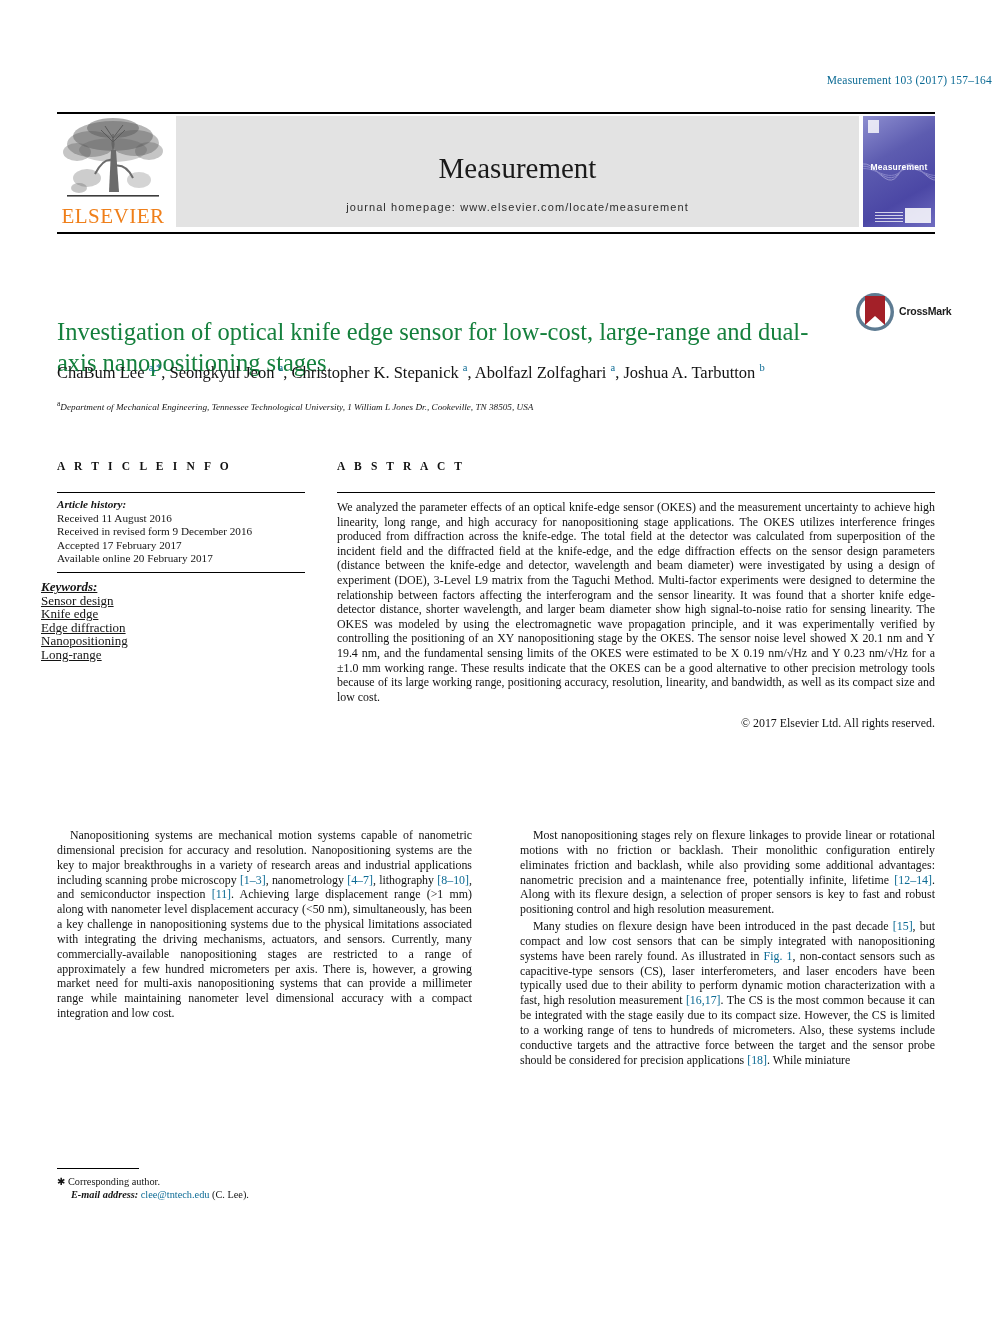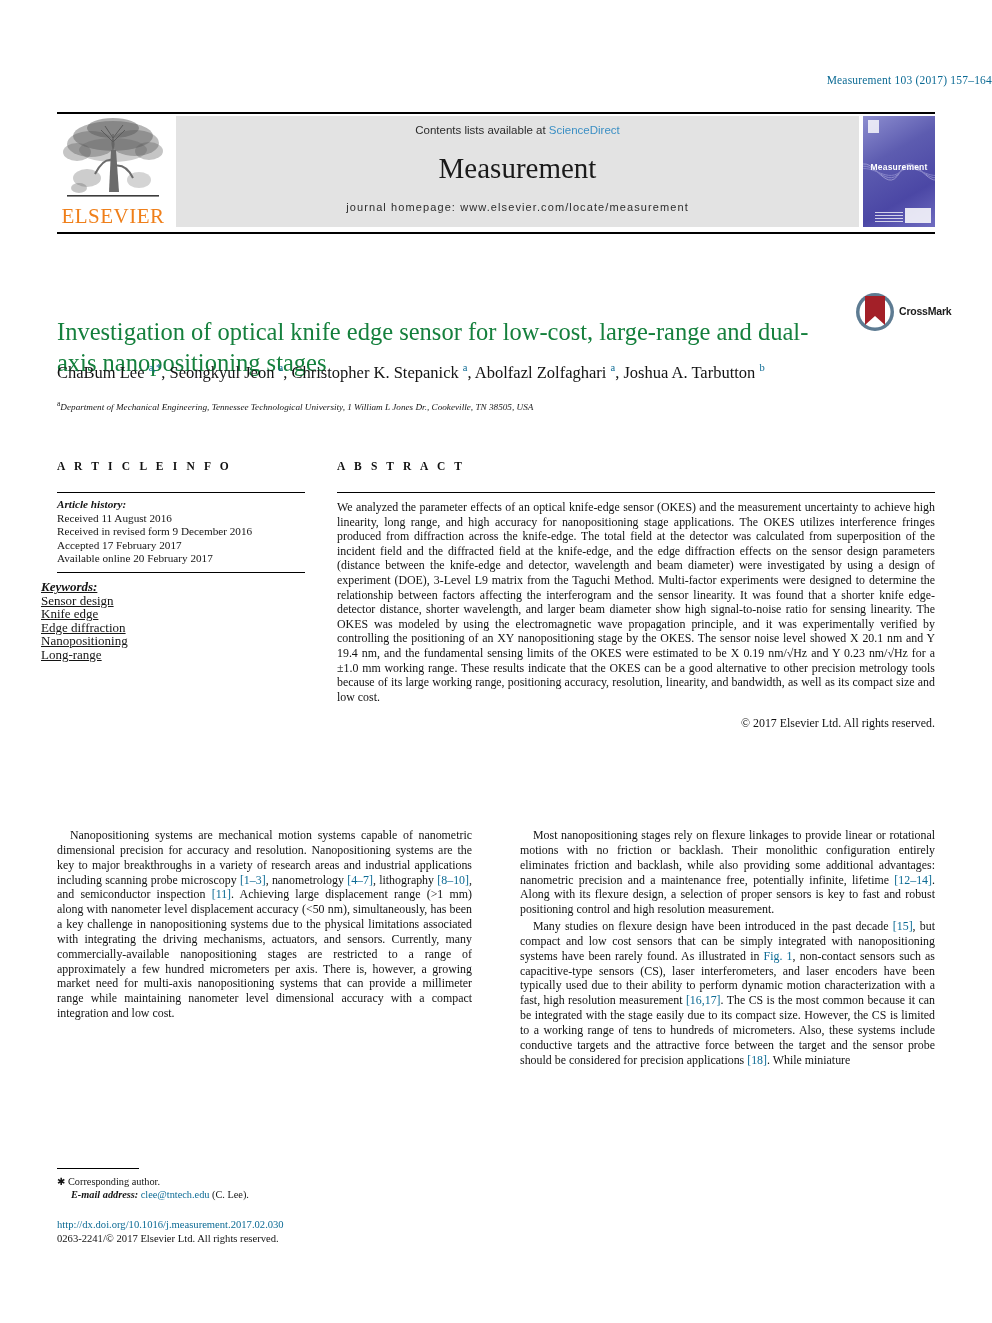--- a/index.html
+++ b/index.html
@@ -355,23 +355,20 @@
           <ellipse cx="26" cy="62" rx="14" ry="9" opacity="0.35"></ellipse>
           <ellipse cx="78" cy="64" rx="12" ry="8" opacity="0.3"></ellipse>
           <ellipse cx="18" cy="72" rx="8" ry="5" opacity="0.4"></ellipse>
         </g>
         <rect x="6" y="79" width="92" height="1.6" fill="#3c3c3c"></rect>
       </svg>
       <div class="elsevier-word">ELSEVIER</div>
     </div>
 
     <div class="grey-band">
-      <div class="contents-line">
-        <span>Contents lists available at </span><span class="sciencedirect">ScienceDirect</span>
-      </div>
       <div class="journal-name">Measurement</div>
       <div class="homepage-line">journal homepage: www.elsevier.com/locate/measurement</div>
     </div>
 
     <div class="cover-thumb">
       <div class="cover-topbox"></div>
       <svg class="cover-wave" viewBox="0 0 90 60">
         <path d="M0 30 C15 2 30 58 45 30 C60 2 75 58 90 30" stroke="#cfcdee" fill="none" stroke-width="1"></path>
         <path d="M0 30 C15 10 30 50 45 30 C60 10 75 50 90 30" stroke="#b9b7e4" fill="none" stroke-width="1"></path>
         <path d="M0 30 C15 18 30 42 45 30 C60 18 75 42 90 30" stroke="#a9a7dc" fill="none" stroke-width="1"></path>
@@ -451,18 +448,14 @@
       <span class="star">✱</span>
       <span>Corresponding author.</span>
     </div>
     <div style="padding-left:14px;">
       <span class="em">E-mail address:</span>
       <span class="mail">clee@tntech.edu</span>
       <span>(C. Lee).</span>
     </div>
   </div>
 
-  <div class="footer">
-    <div class="doi">http://dx.doi.org/10.1016/j.measurement.2017.02.030</div>
-    <div class="issn">0263-2241/© 2017 Elsevier Ltd. All rights reserved.</div>
-  </div>
 
 </div>
 
 </body></html>

